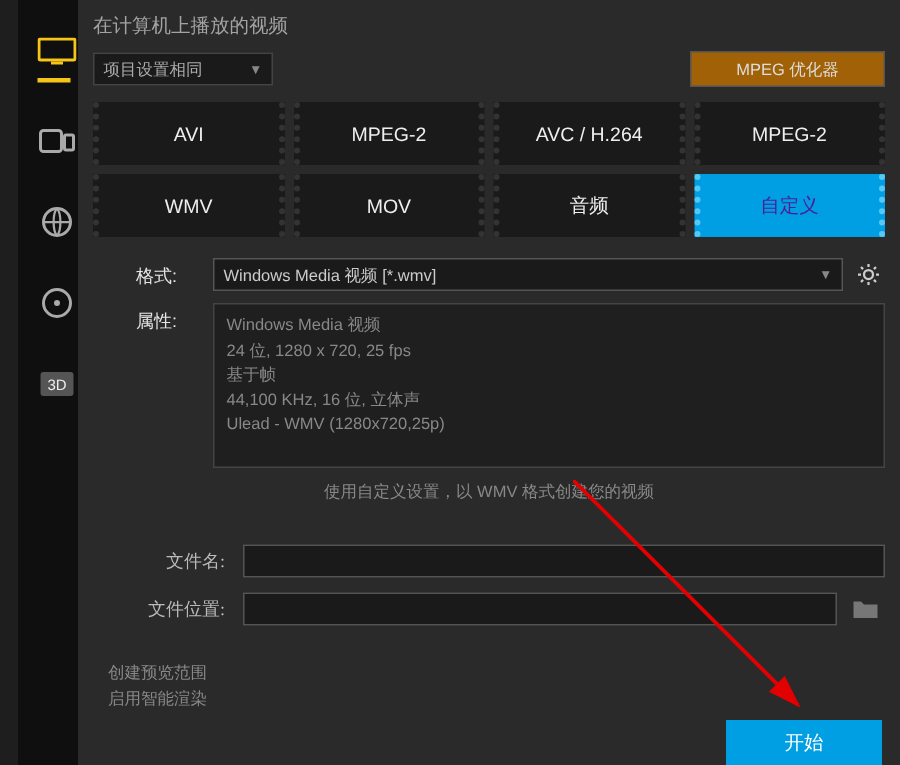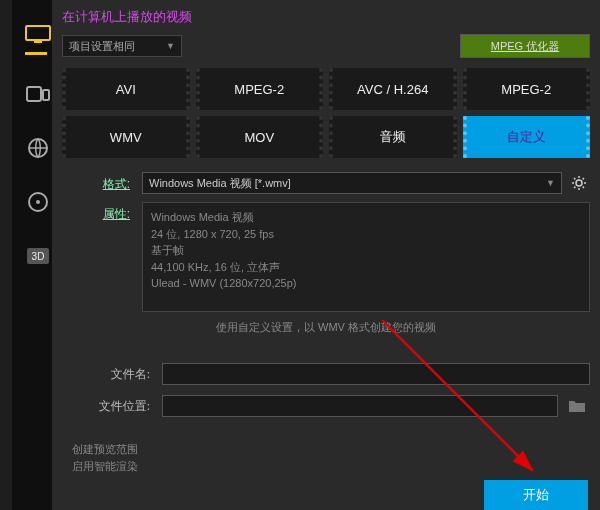--- a/index.html
+++ b/index.html
@@ -32,21 +32,21 @@
   }
   .main {
     position: absolute;
     left: 52px; top: 0;
     width: 548px; height: 510px;
     background: #2a2a2a;
   }
   .title {
     font-size: 13px;
     padding: 8px 10px 4px 10px;
-    color: #d946ef;
+    color: #a3a3a3;
   }
   .toprow {
     display: flex;
     align-items: center;
     padding: 4px 10px 10px 10px;
     gap: 24px;
   }
   .dropdown-settings {
     flex: 0 0 auto;
     background: #1a1a1a;
@@ -55,31 +55,30 @@
     width: 120px;
     display: flex;
     align-items: center;
     padding: 0 6px;
     font-size: 11px;
     color: #aaa;
     justify-content: space-between;
   }
   .toprow .spacer { flex: 1; }
   .mpeg-opt {
-    background: #4d7c0f;
+    background: #a16207;
     border: 1px solid #555;
     height: 24px;
     width: 130px;
     display: flex;
     align-items: center;
     justify-content: center;
     font-size: 11px;
     color: #ddd;
     cursor: pointer;
-    text-decoration: underline;
   }
   .tabs {
     display: grid;
     grid-template-columns: repeat(4, 1fr);
     gap: 6px;
     padding: 0 10px;
   }
   .tab {
     height: 42px;
     background: #1a1a1a;
@@ -104,25 +103,24 @@
     margin: 14px 10px 0 10px;
   }
   .row {
     display: flex;
     align-items: flex-start;
     margin-bottom: 8px;
   }
   .row .label {
     width: 80px;
     text-align: right;
-    padding-right: 12px;
-    color: #86efac;
+    padding-right: 24px;
+    color: #e5e5e5;
     font-size: 12px;
     padding-top: 4px;
-    text-decoration: underline;
   }
   .format-select {
     flex: 1;
     height: 22px;
     background: #1a1a1a;
     border: 1px solid #555;
     color: #ccc;
     font-size: 11px;
     display: flex;
     align-items: center;

